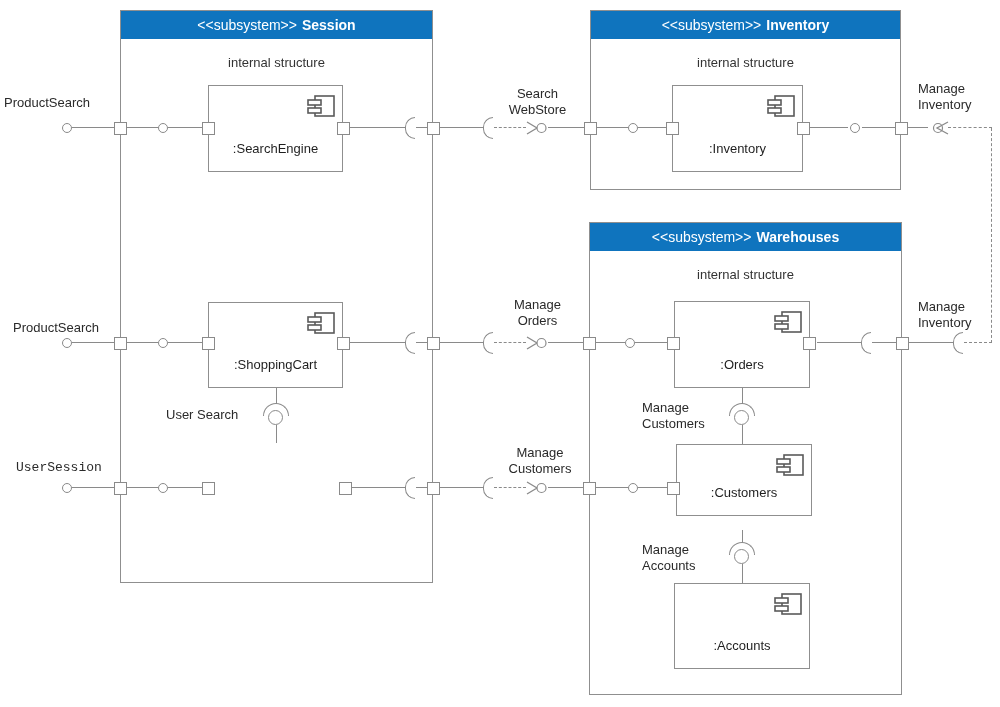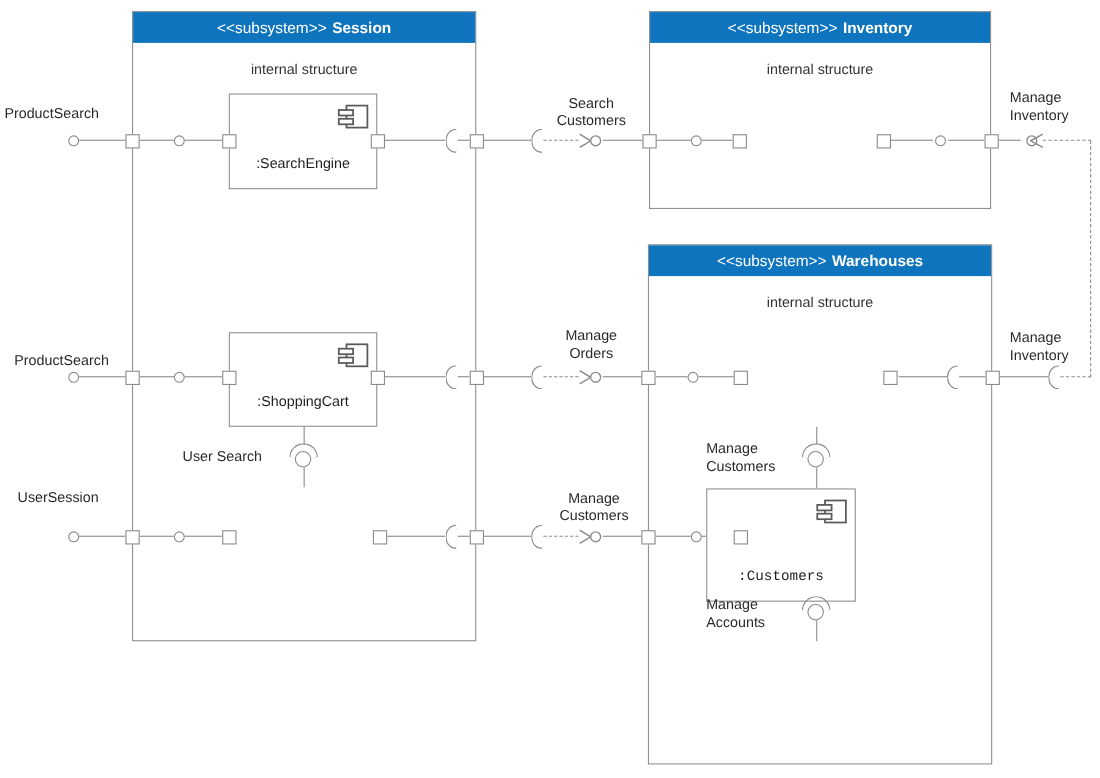--- a/index.html
+++ b/index.html
@@ -137,31 +137,55 @@
   <div class="comp" style="left:208px; top:85px; width:135px; height:87px;">
     <svg class="icon" width="30" height="24" viewBox="0 0 30 24">
       <rect x="9" y="2" width="19" height="20" fill="#ffffff" stroke="#5a5a5a" stroke-width="1.6"></rect>
       <rect x="2" y="6" width="13" height="5" fill="#ffffff" stroke="#5a5a5a" stroke-width="1.6"></rect>
       <rect x="2" y="14" width="13" height="5" fill="#ffffff" stroke="#5a5a5a" stroke-width="1.6"></rect>
     </svg>
     <div class="cname">:SearchEngine</div>
   </div>
 
 
-
-
-  <div class="comp" style="left:642px; top:444px; width:136px; height:103px;font-family:Liberation Mono, monospace;">
+  <div class="comp" style="left:672px; top:85px; width:131px; height:87px;">
+    <svg class="icon" width="30" height="24" viewBox="0 0 30 24">
+      <rect x="9" y="2" width="19" height="20" fill="#ffffff" stroke="#5a5a5a" stroke-width="1.6"></rect>
+      <rect x="2" y="6" width="13" height="5" fill="#ffffff" stroke="#5a5a5a" stroke-width="1.6"></rect>
+      <rect x="2" y="14" width="13" height="5" fill="#ffffff" stroke="#5a5a5a" stroke-width="1.6"></rect>
+    </svg>
+    <div class="cname">:Inventory</div>
+  </div>
+
+  <div class="comp" style="left:674px; top:301px; width:136px; height:87px;">
+    <svg class="icon" width="30" height="24" viewBox="0 0 30 24">
+      <rect x="9" y="2" width="19" height="20" fill="#ffffff" stroke="#5a5a5a" stroke-width="1.6"></rect>
+      <rect x="2" y="6" width="13" height="5" fill="#ffffff" stroke="#5a5a5a" stroke-width="1.6"></rect>
+      <rect x="2" y="14" width="13" height="5" fill="#ffffff" stroke="#5a5a5a" stroke-width="1.6"></rect>
+    </svg>
+    <div class="cname">:Orders</div>
+  </div>
+
+  <div class="comp" style="left:676px; top:444px; width:136px; height:72px;">
     <svg class="icon" width="30" height="24" viewBox="0 0 30 24">
       <rect x="9" y="2" width="19" height="20" fill="#ffffff" stroke="#5a5a5a" stroke-width="1.6"></rect>
       <rect x="2" y="6" width="13" height="5" fill="#ffffff" stroke="#5a5a5a" stroke-width="1.6"></rect>
       <rect x="2" y="14" width="13" height="5" fill="#ffffff" stroke="#5a5a5a" stroke-width="1.6"></rect>
     </svg>
     <div class="cname">:Customers</div>
   </div>
 
+  <div class="comp" style="left:674px; top:583px; width:136px; height:86px;">
+    <svg class="icon" width="30" height="24" viewBox="0 0 30 24">
+      <rect x="9" y="2" width="19" height="20" fill="#ffffff" stroke="#5a5a5a" stroke-width="1.6"></rect>
+      <rect x="2" y="6" width="13" height="5" fill="#ffffff" stroke="#5a5a5a" stroke-width="1.6"></rect>
+      <rect x="2" y="14" width="13" height="5" fill="#ffffff" stroke="#5a5a5a" stroke-width="1.6"></rect>
+    </svg>
+    <div class="cname">:Accounts</div>
+  </div>
 
   <div class="port" style="left:114px; top:122px;"></div>
   <div class="port" style="left:427px; top:122px;"></div>
   <div class="port" style="left:114px; top:337px;"></div>
   <div class="port" style="left:427px; top:337px;"></div>
   <div class="port" style="left:114px; top:482px;"></div>
   <div class="port" style="left:427px; top:482px;"></div>
 
   <div class="port" style="left:202px; top:122px;"></div>
   <div class="port" style="left:337px; top:122px;"></div>
@@ -221,23 +245,23 @@
 
   <div class="dome" style="left:263px; top:403px;"></div>
   <div class="bigball" style="left:268px; top:410px;"></div>
   <div class="dome" style="left:729px; top:403px;"></div>
   <div class="bigball" style="left:734px; top:410px;"></div>
   <div class="dome" style="left:729px; top:542px;"></div>
   <div class="bigball" style="left:734px; top:549px;"></div>
 
   <div class="lbl" style="left:4px;  top:95px;">ProductSearch</div>
   <div class="lbl" style="left:13px;  top:320px;">ProductSearch</div>
-  <div class="lbl" style="left:16px;  top:444px;">UserSession</div>
+  <div class="lbl" style="left:16px;  top:460px;font-family:Liberation Mono, monospace;">UserSession</div>
   <div class="lbl center" style="left:480px; top:86px;  width:115px;">Search
-Customers</div>
+WebStore</div>
   <div class="lbl center" style="left:480px; top:297px; width:115px;">Manage
 Orders</div>
   <div class="lbl center" style="left:480px; top:445px; width:120px;">Manage
 Customers</div>
   <div class="lbl" style="left:918px; top:81px;">Manage
 Inventory</div>
   <div class="lbl" style="left:918px; top:299px;">Manage
 Inventory</div>
   <div class="lbl" style="left:166px; top:407px;">User Search</div>
   <div class="lbl" style="left:642px; top:400px;">Manage

